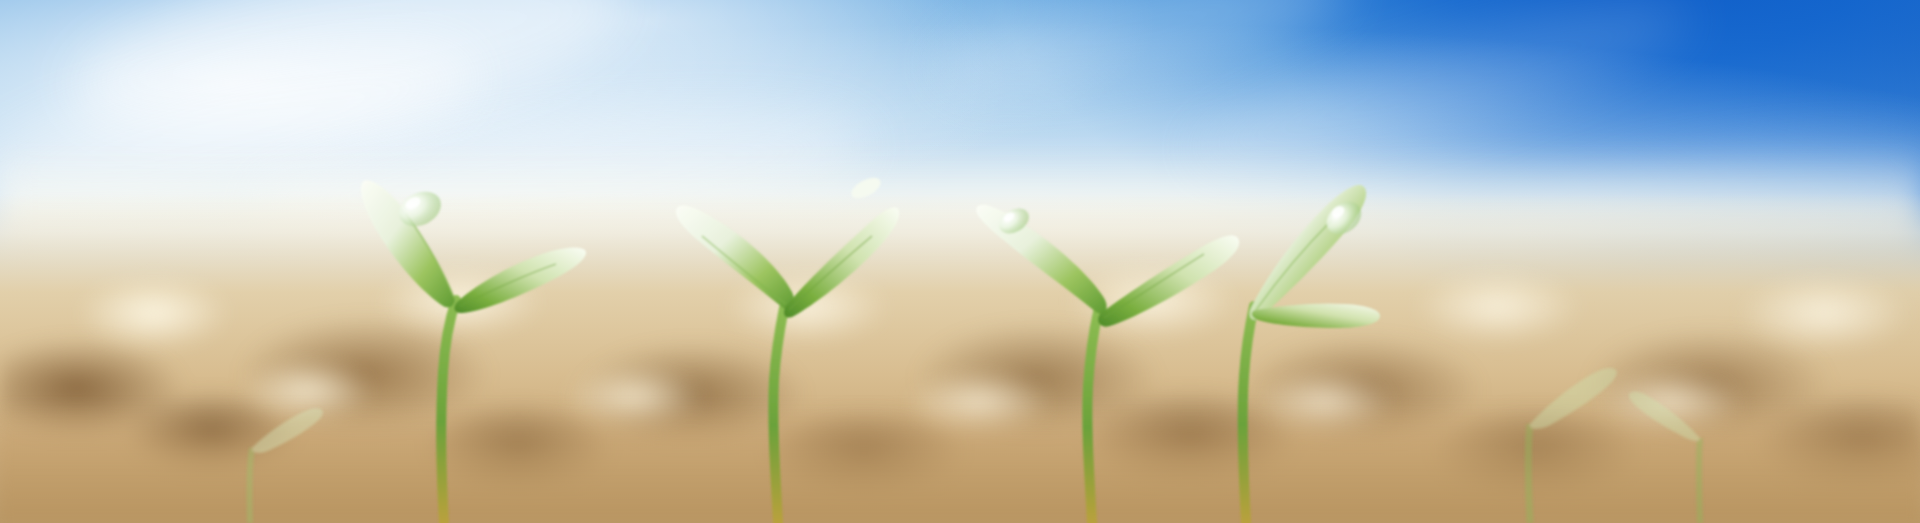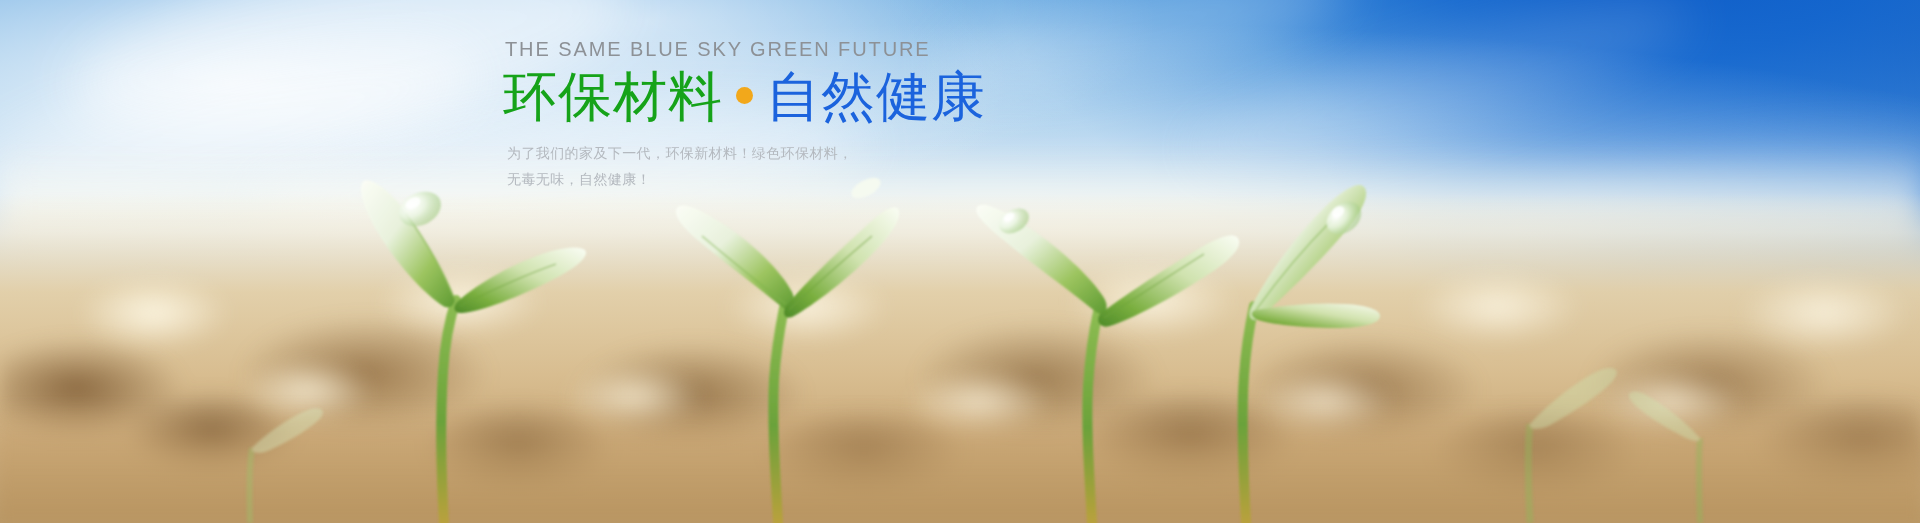--- a/index.html
+++ b/index.html
@@ -250,27 +250,13 @@
         <path d="M1530 523 C1528 480 1527 448 1530 424" stroke="#8fb75a" stroke-width="7" fill="none"></path>
         <path d="M1530 424 C1548 404 1576 382 1596 372 C1610 365 1620 368 1616 376 C1610 388 1580 408 1552 424 C1540 431 1528 430 1530 424 Z" fill="#cfe3b0"></path>
         <path d="M1700 523 C1699 486 1698 458 1700 438" stroke="#8fb75a" stroke-width="6" fill="none"></path>
         <path d="M1700 438 C1684 420 1660 402 1644 394 C1634 389 1626 392 1630 399 C1636 409 1662 426 1686 438 C1694 442 1700 442 1700 438 Z" fill="#cfe3b0"></path>
         <path d="M250 523 C249 490 249 466 252 448" stroke="#9cc06a" stroke-width="6" fill="none"></path>
         <path d="M252 448 C268 432 292 416 308 410 C318 406 326 409 322 416 C316 425 292 440 270 450 C260 455 251 453 252 448 Z" fill="#d7e8bd"></path>
       </g>
     </svg>
   </div>
 
-  <div class="copy">
-
-    <div class="tagline">THE SAME BLUE SKY GREEN FUTURE</div>
-
-    <div class="headline">
-      <span class="hl-green">环保材料</span><span class="hl-dot"></span><span class="hl-blue">自然健康</span>
-    </div>
-
-    <div class="sub">
-      <div>为了我们的家及下一代，环保新材料！绿色环保材料，</div>
-      <div>无毒无味，自然健康！</div>
-    </div>
-
-  </div>
 </div>
 
 </body></html>

